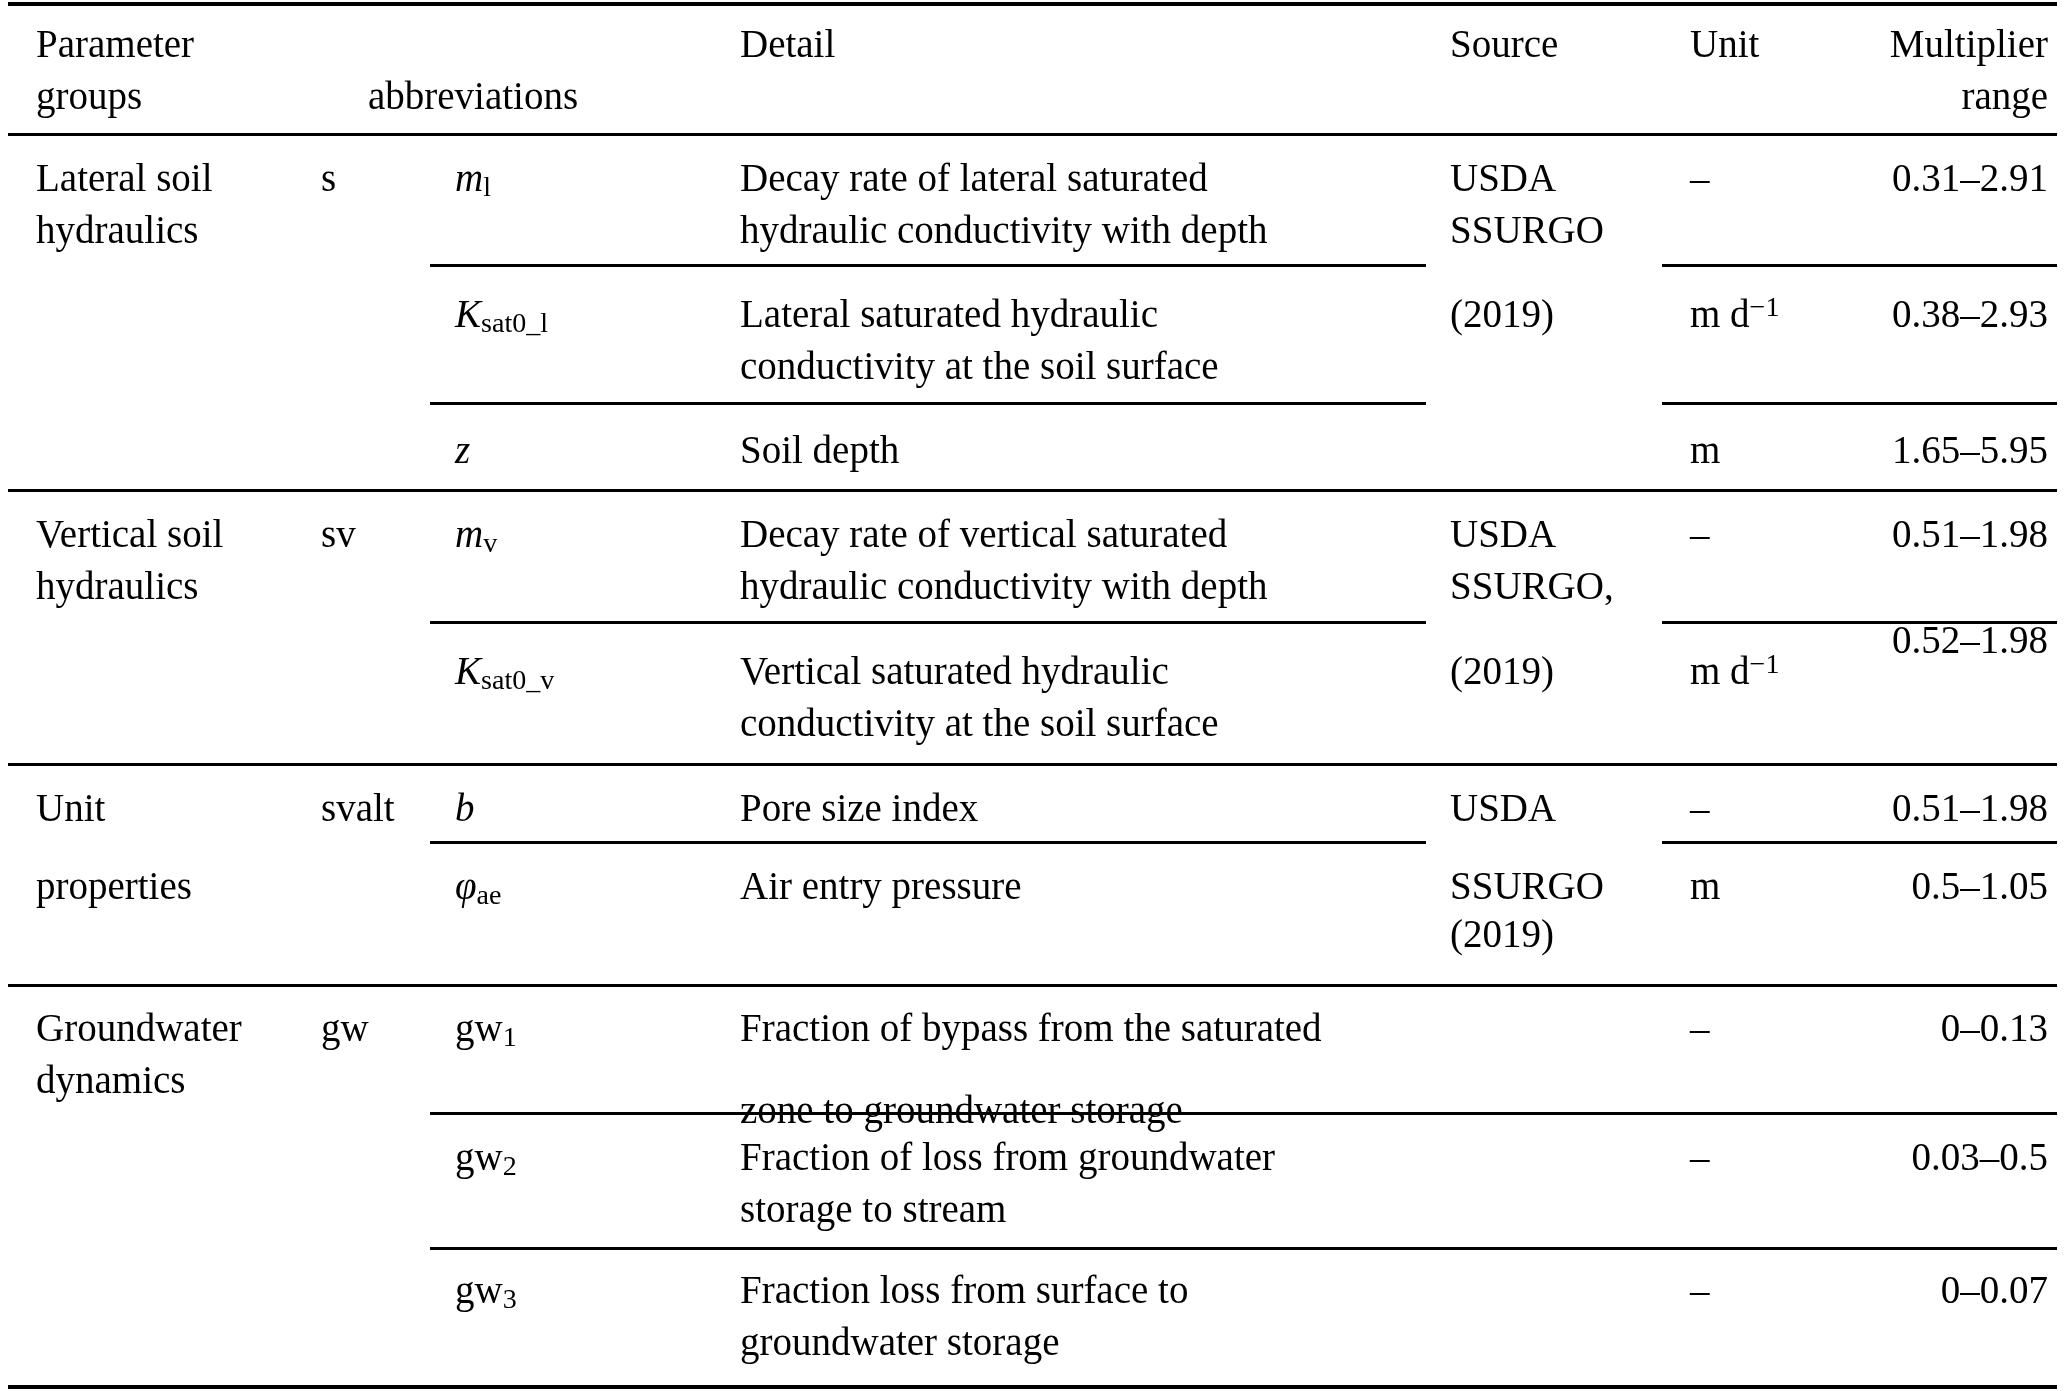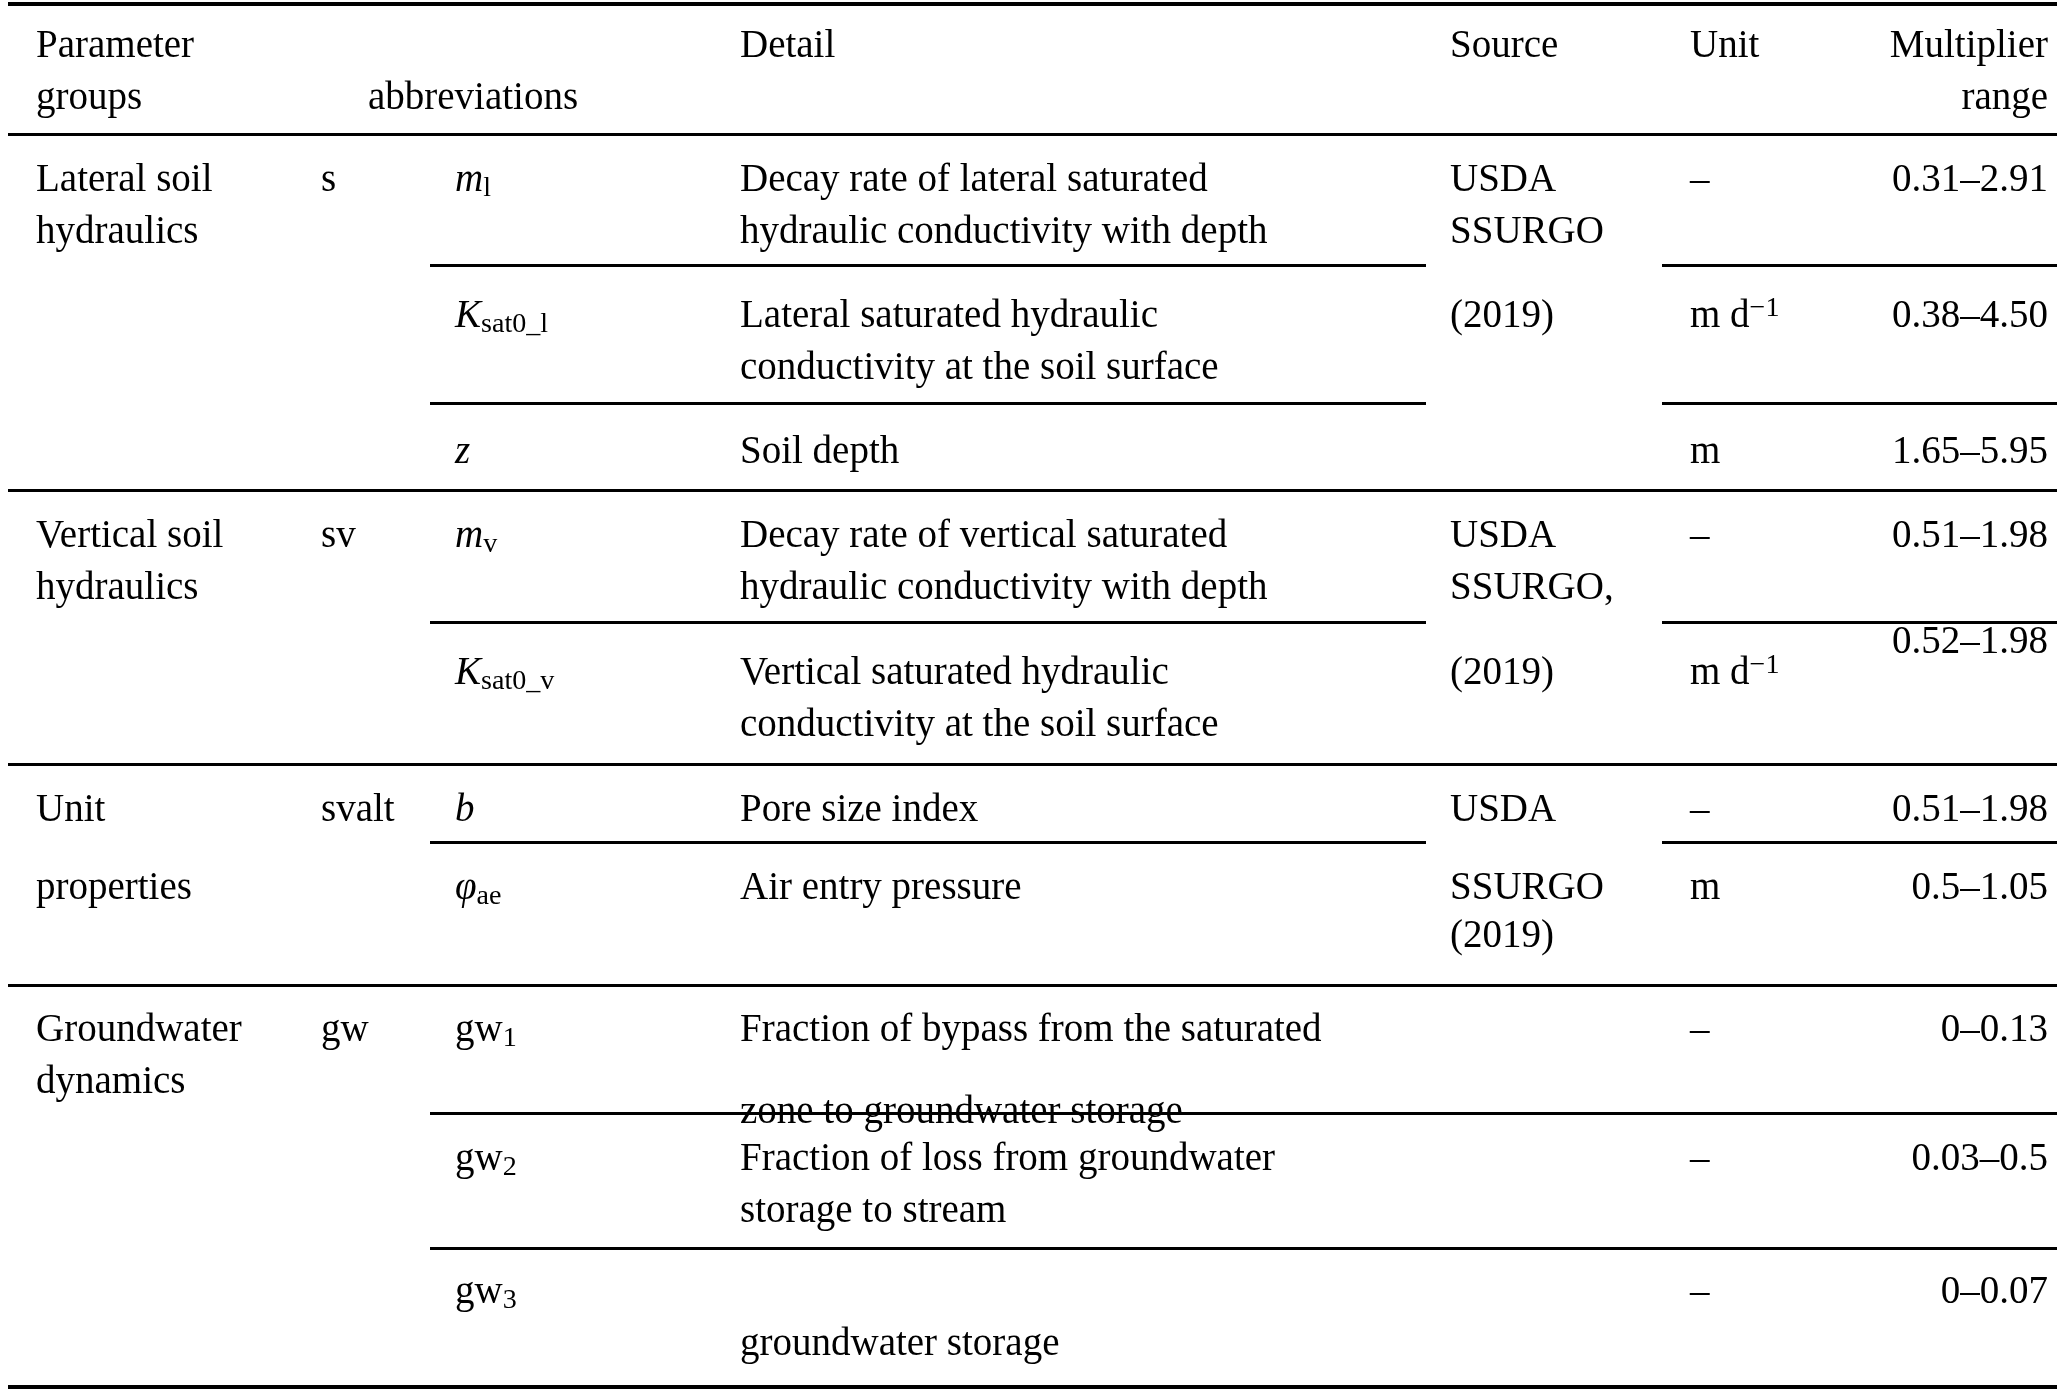--- a/index.html
+++ b/index.html
@@ -75,21 +75,21 @@
   <div class="t" style="left:1450px;top:152px">USDA</div>
   <div class="t" style="left:1450px;top:204px">SSURGO</div>
   <div class="t" style="left:1690px;top:152px"><span>–</span><sup></sup></div>
   <div class="t r" style="top:152px">0.31–2.91</div>
 
   <div class="t" style="left:455px;top:288px"><span class="it">K</span><sub>sat0_l</sub></div>
   <div class="t" style="left:740px;top:288px">Lateral saturated hydraulic</div>
   <div class="t" style="left:740px;top:340px">conductivity at the soil surface</div>
   <div class="t" style="left:1450px;top:288px">(2019)</div>
   <div class="t" style="left:1690px;top:288px"><span>m d</span><sup>−1</sup></div>
-  <div class="t r" style="top:288px">0.38–4.50</div>
+  <div class="t r" style="top:288px">0.38–2.93</div>
 
   <div class="t" style="left:455px;top:424px"><span class="it">z</span><sub></sub></div>
   <div class="t" style="left:740px;top:424px">Soil depth</div>
   <div class="t" style="left:1690px;top:424px"><span>m</span><sup></sup></div>
   <div class="t r" style="top:424px">1.65–5.95</div>
 
   <div class="t" style="left:36px;top:508px">Vertical soil</div>
   <div class="t" style="left:36px;top:560px">hydraulics</div>
   <div class="t" style="left:321px;top:508px">sv</div>
 
@@ -135,17 +135,18 @@
   <div class="t" style="left:1690px;top:1002px"><span>–</span><sup></sup></div>
   <div class="t r" style="top:1002px">0–0.13</div>
 
   <div class="t" style="left:455px;top:1131px"><span>gw</span><sub>2</sub></div>
   <div class="t" style="left:740px;top:1131px">Fraction of loss from groundwater</div>
   <div class="t" style="left:740px;top:1183px">storage to stream</div>
   <div class="t" style="left:1690px;top:1131px"><span>–</span><sup></sup></div>
   <div class="t r" style="top:1131px">0.03–0.5</div>
 
   <div class="t" style="left:455px;top:1264px"><span>gw</span><sub>3</sub></div>
+  <div class="t" style="left:740px;top:1264px">Fraction loss from surface to</div>
   <div class="t" style="left:740px;top:1316px">groundwater storage</div>
   <div class="t" style="left:1690px;top:1264px"><span>–</span><sup></sup></div>
   <div class="t r" style="top:1264px">0–0.07</div>
 
 </div>
 
 </body></html>

